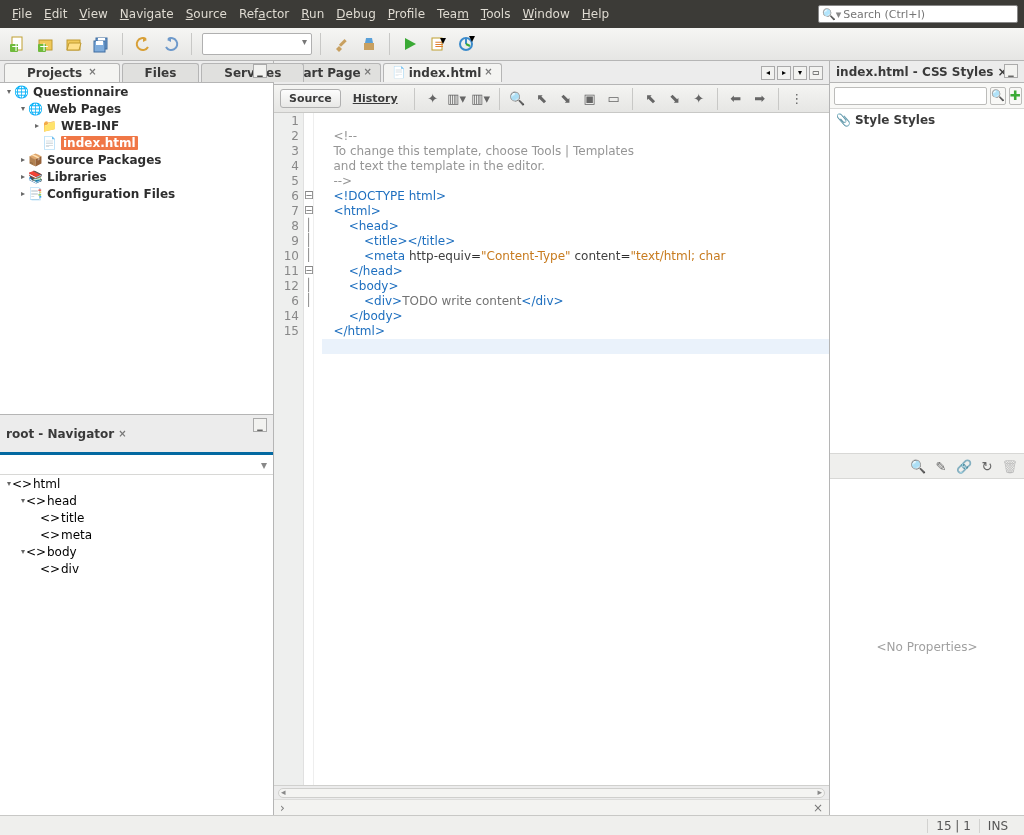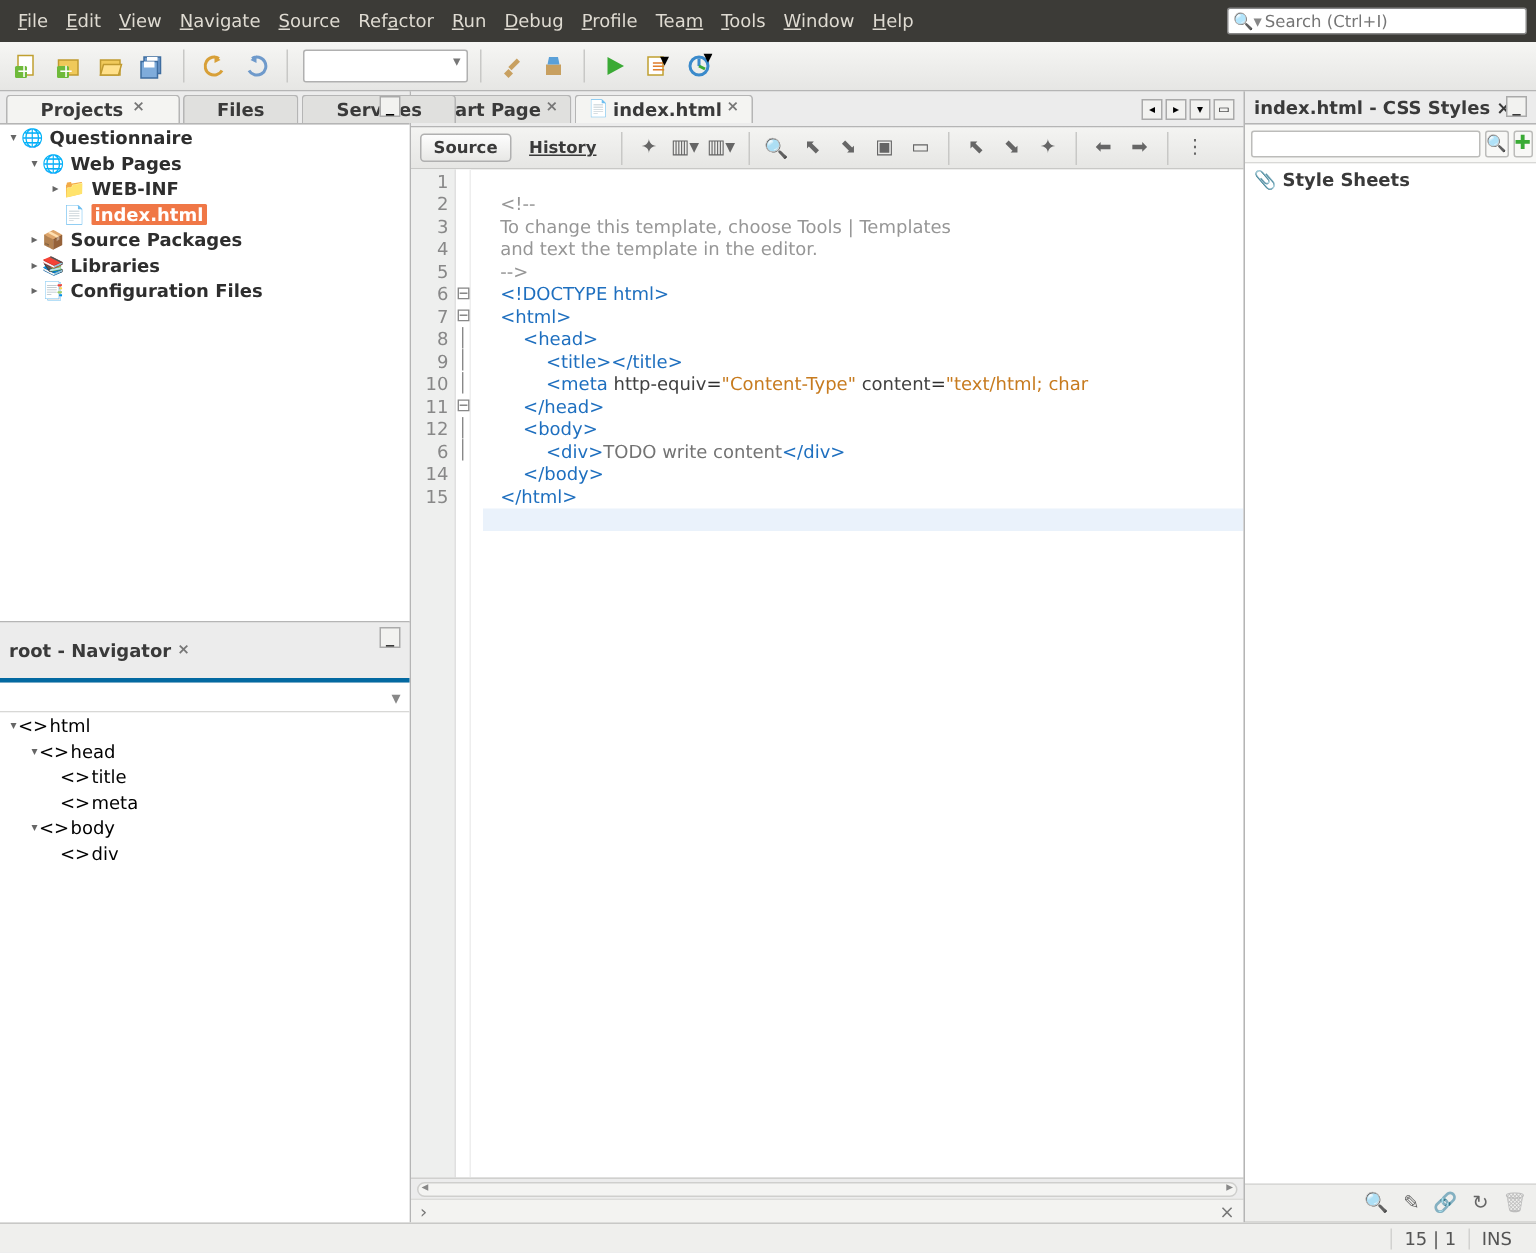--- a/index.html
+++ b/index.html
@@ -441,30 +441,33 @@
       <div class="panel-min" style="right:6px;">▁</div>
     </div>
     <div class="css-filter">
       <input style="">
       <div class="sub-ic" style="width:18px;height:18px;border:1px solid #bcbcba;border-radius:2px;font-size:11px;">🔍</div>
       <div class="sub-ic" style="width:18px;height:18px;border:1px solid #bcbcba;border-radius:2px;color:#3aaa35;font-size:13px;">✚</div>
     </div>
     <div class="css-body">
       <div class="css-sheet-row">
           <span>📎</span>
-          <span>Style Sheets</span>
+          <span>Style Styles</span>
         </div>
     </div>
     <div class="css-mid">
       <div class="sub-ic">🔍</div>
       <div class="sub-ic">✎</div>
       <div class="sub-ic">🔗</div>
       <div class="sub-ic">↻</div>
       <div class="sub-ic" style="color:#bbb;">🗑</div>
     </div>
+    <div class="css-props">
+      <span>&lt;No Properties&gt;</span>
+    </div>
   </div>
 </div>
 
 <div class="statusbar">
   <span class="spacer"></span>
   <span class="cell">15 | 1</span>
   <span class="cell">INS</span>
 </div>
 
 </body></html>

